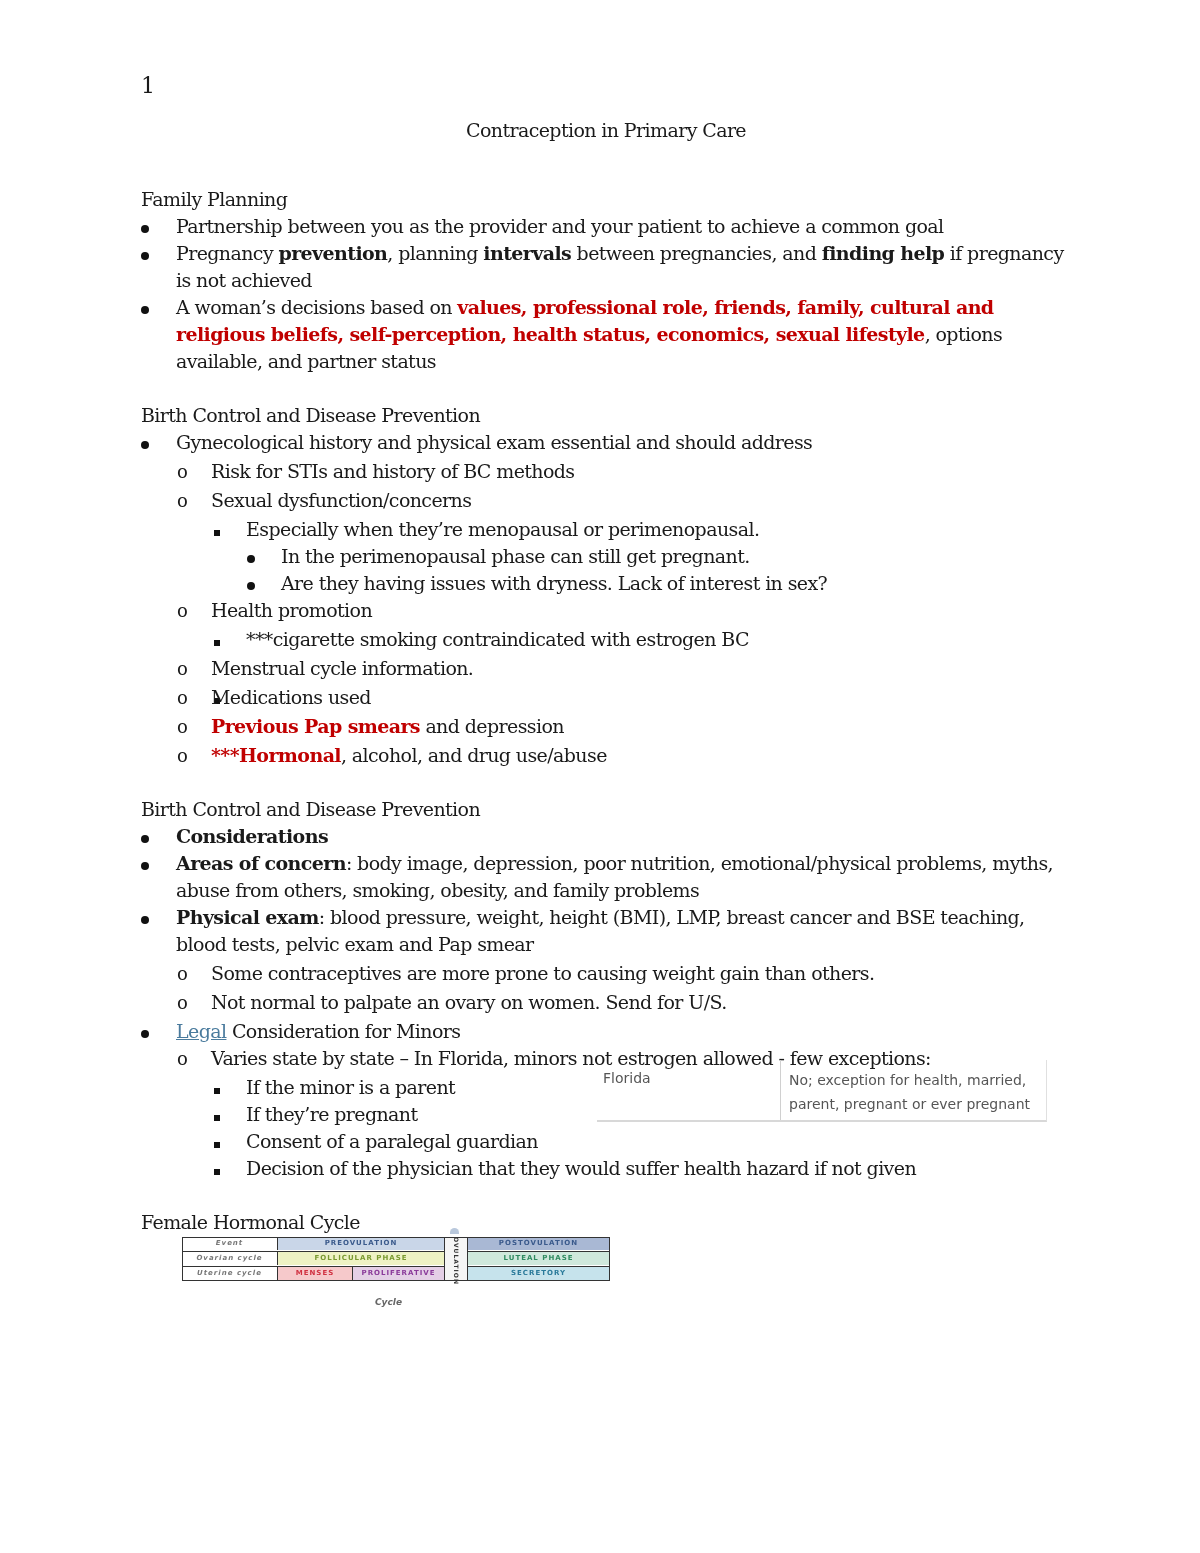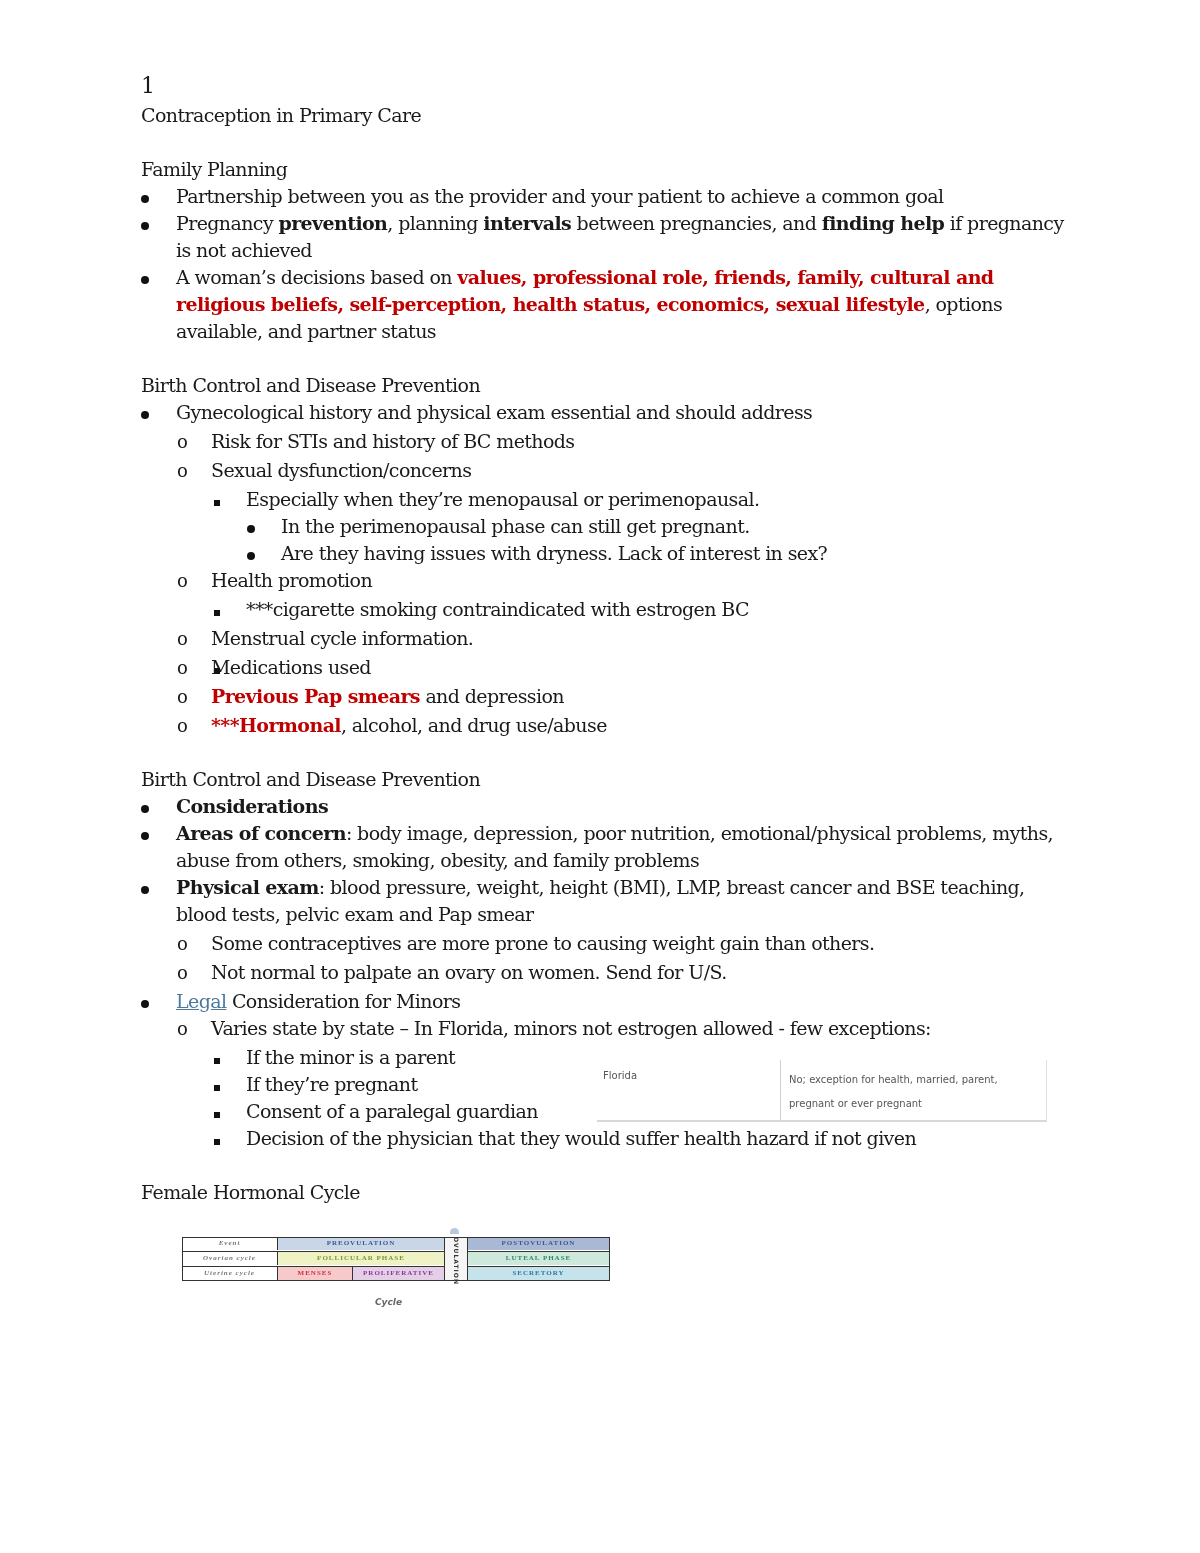--- a/index.html
+++ b/index.html
@@ -1,21 +1,21 @@
 <!DOCTYPE html>
 <html><head>
 <meta charset="utf-8">
 <style>
   html, body { margin: 0; padding: 0; background: #ffffff; }
   body { width: 1200px; height: 1553px; position: relative; overflow: hidden;
          font-family: "DejaVu Serif", "Liberation Serif", serif; color: #1a1a1a; }
   .page { position: absolute; left: 141px; top: 70px; width: 930px; font-size: 19px; line-height: 27px;
           letter-spacing: -0.6px; }
   .pnum { font-size: 22px; line-height: 32px; margin: 0; }
-  .title { margin: 0; }
+  .title { margin: 15px; text-align: center; }
   .section-title { margin: 0; }
   .gap { height: 27px; }
   ul { list-style: none; margin: 0; padding: 0; }
   li { position: relative; }
   .l1 { padding-left: 35px; }
   .l2 { padding-left: 70px; }
   .l3 { padding-left: 105px; }
   .l4 { padding-left: 140px; }
   .bul { position: absolute; top: 0; }
   .l1 > .bul { left: 0; }
@@ -23,30 +23,30 @@
   .l3 > .bul { left: 71px; }
   .l4 > .bul { left: 106px; }
   .dot { display: inline-block; width: 8px; height: 8px; border-radius: 50%; background: #111; margin-top: 9px; }
   .circ { font-size: 18px; line-height: 28px; }
   .sq { display: inline-block; width: 6px; height: 6px; background: #111; margin-top: 10px; margin-left: 2px; }
   .b { font-weight: bold; }
   .red { color: #c00000; font-weight: bold; }
   .link { color: #4a7b9d; text-decoration: underline; }
   .space-sm { margin-top: 2px; }
   .fl-table { position: absolute; left: 597px; top: 1060px; width: 449px; height: 60px;
-              font-family: "DejaVu Sans", "Liberation Sans", sans-serif; font-size: 10px; color: #555;
+              font-family: "DejaVu Sans", "Liberation Sans", sans-serif; font-size: 14px; color: #555;
               border-bottom: 2px solid #d8d8d8; border-right: 1px solid #e0e0e0; }
   .fl-state { position: absolute; left: 6px; top: 10px; }
   .fl-div { position: absolute; left: 183px; top: 0; width: 1px; height: 60px; background: #d0d0d0; }
   .fl-val { position: absolute; left: 192px; top: 8px; line-height: 24px; width: 255px; }
   .cycle { position: absolute; left: 182px; top: 1233px; width: 428px; height: 48px;
            font-family: "DejaVu Sans", "Liberation Sans", sans-serif; font-size: 7px; font-weight: bold;
            letter-spacing: 1px; }
   .cyc-row { position: absolute; left: 0; height: 13px; line-height: 13px; }
-  .cyc-cell { position: absolute; top: 0; height: 13px; text-align: center; overflow: hidden; white-space: nowrap; font-family: Liberation Serif, serif; }
+  .cyc-cell { position: absolute; top: 0; height: 13px; text-align: center; overflow: hidden; white-space: nowrap; }
   .cyc-label { left: 0; width: 95px; background: #fff; color: #777; font-style: italic; border-right: 1px solid #333; }
   .cyc-ov { position: absolute; left: 262px; top: 4px; width: 22px; height: 44px; background: #f5f5f5;
             border-left: 1px solid #333; border-right: 1px solid #333; color: #333; font-size: 6px;
             writing-mode: vertical-rl; text-align: center; line-height: 22px; }
   .cyc-knob { position: absolute; left: 268px; top: -5px; width: 9px; height: 6px; border-radius: 5px 5px 0 0; background: #b9c8dc; }
   .cyc-caption { position: absolute; left: 193px; top: 64px; font-style: italic; color: #666; font-size: 9px; letter-spacing: 0; }
   .cyc-frame { position: absolute; left: 0; top: 4px; width: 428px; height: 44px; border: 1px solid #333; box-sizing: border-box; pointer-events: none; }
 </style>
 </head>
 <body>

